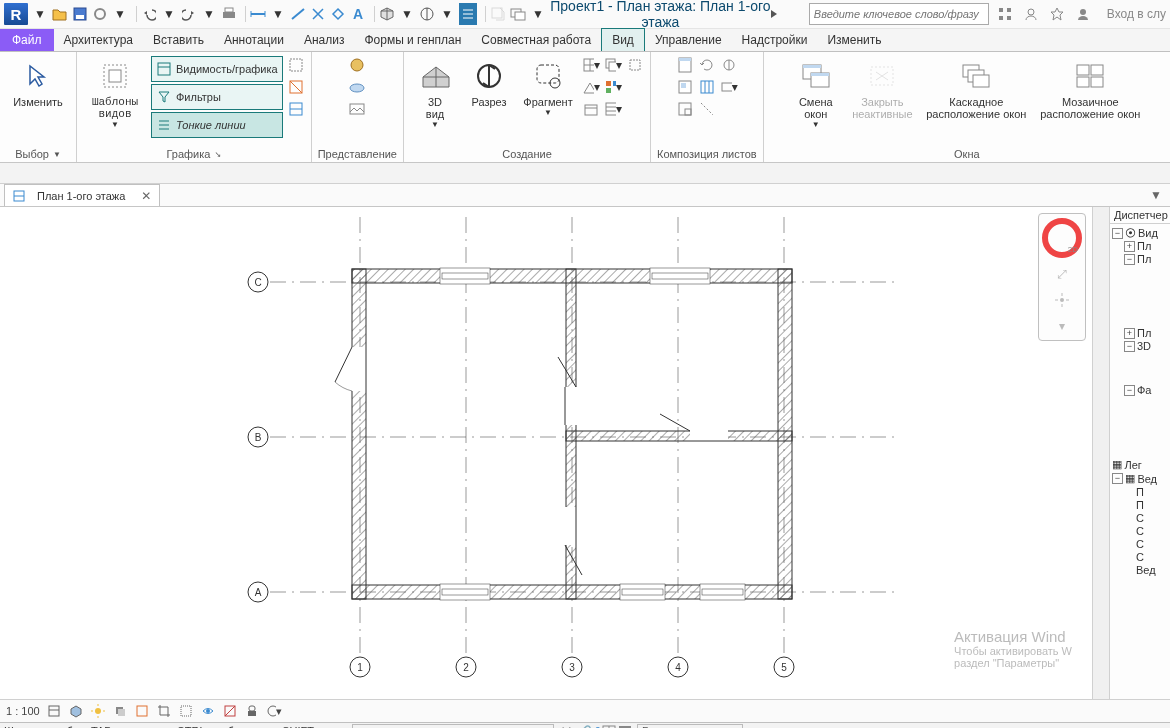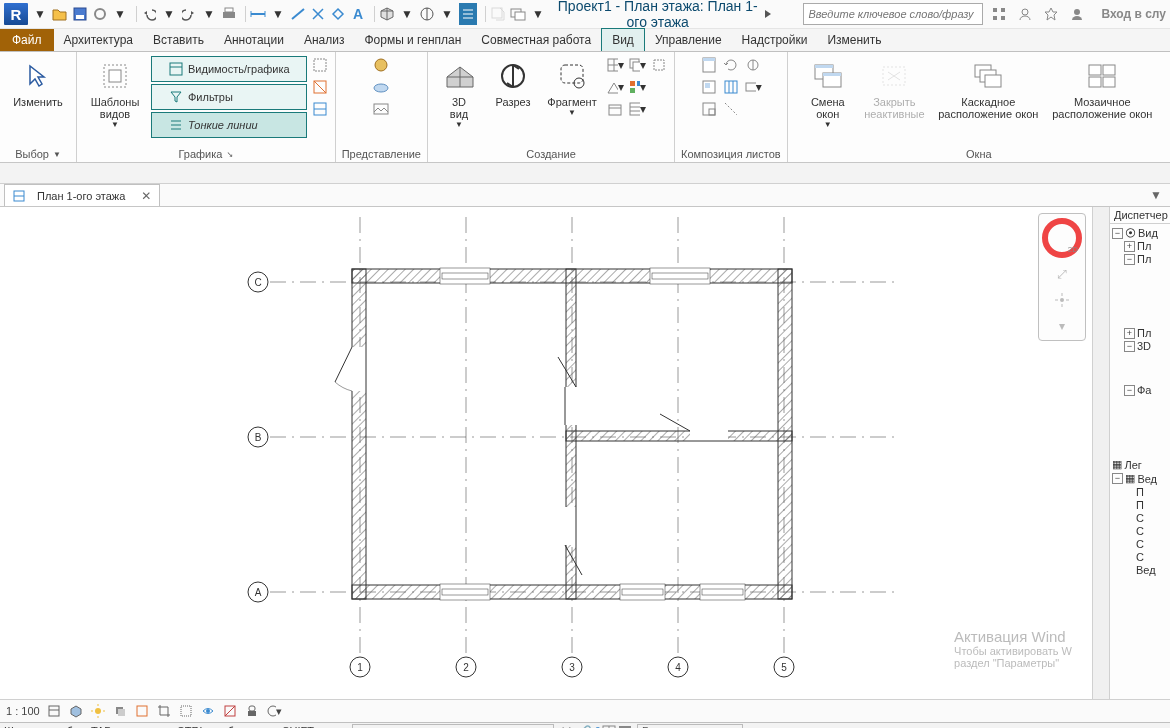--- a/index.html
+++ b/index.html
@@ -8,44 +8,44 @@
   
   .qat { height:24px; display:flex; align-items:center; padding: 2px 4px; border-bottom: 1px solid #e5e5e5; background:#fafafa; position:relative; }
   .qat .icon, .qat .sep { margin-right:4px; display:inline-flex; align-items:center; justify-content:center; height:20px; }
   .qat .icon { min-width:16px; cursor:pointer; }
   .qat .sep { width:1px; background:#d0d0d0; height:16px; margin:0 4px; }
   .qat .title { flex:1; text-align:center; font-size:14px; color:#0c4a6e; }
   .qat .search { display:flex; align-items:center;gap:28px; }
   .qat .search input { width:170px; font-style:italic; color:#888; border:1px solid #aaa; padding:2px 4px; height:16px; font-size:11px; }
   .qat .search .tri { width:0; height:0; border-top:4px solid transparent; border-bottom:4px solid transparent; border-left:6px solid #555; margin-right:4px; }
   .qat .right-icons { display:flex; align-items:center; gap:6px; margin-left:8px; }
-  .qat .signin { color:#888; white-space:nowrap; max-width:80px; overflow:hidden; margin-left:6px;font-weight:bold; }
+  .qat .signin { color:#888; white-space:nowrap; max-width:80px; overflow:hidden; margin-left:6px; }
 
   
   .logo { width:24px; height:22px; background:linear-gradient(#2f6fd0,#174a94); color:#fff; font-weight:bold; font-size:15px; display:flex; align-items:center; justify-content:center; border-radius:1px; }
 
   
   .tabs { display:flex; align-items:flex-end; height:22px; background:#f5f5f5; border-bottom:1px solid #c0c0c0; }
   .tab { padding:4px 10px; height:14px; font-size:12px; color:#333; cursor:pointer; position:relative; display:flex; align-items:center; }
-  .tab.file { background:#a16207; color:#fff; height:18px; padding:2px 12px; }
+  .tab.file { background:#8b5cf6; color:#fff; height:18px; padding:2px 12px; }
   .tab.active { border:1px solid #1a7a7a; border-bottom:none; background:#e2f0ef; }
 
   
   .ribbon { display:flex; height:110px; border-bottom:1px solid #c6c6c6; background:#fdfdfd; }
   .ribbon-group { display:flex; flex-direction:column; align-items:center; border-right:1px solid #d0d0d0; padding:4px 6px 0 6px; }
   .ribbon-group .group-content { flex:1; display:flex; align-items:flex-start; gap:4px; }
   .ribbon-group .group-label { font-size:11px; color:#555; padding:2px 0 2px 0; display:flex; align-items:center; gap:4px; }
   .ribbon-group .group-label .arr { font-size:8px; color:#555; }
 
   .big-btn { display:flex; flex-direction:column; align-items:center; justify-content:flex-start; width:64px; text-align:center; font-size:11px; cursor:pointer; padding-top:4px; }
   .big-btn .bicon { width:32px; height:32px; display:flex; align-items:center; justify-content:center; margin-bottom:4px; }
   .big-btn .blabel { line-height:12px; }
 
   .mid-btns { display:flex; flex-direction:column; gap:2px; }
-  .mid-btn { display:flex; align-items:center; gap:4px; font-size:11px; padding:2px 16px; cursor:pointer; height:20px; }
+  .mid-btn { display:flex; align-items:center; gap:4px; font-size:11px; padding:2px 4px; cursor:pointer; height:20px; }
   .mid-btn .micon { width:16px; height:16px; display:flex; align-items:center; justify-content:center; }
   .mid-btn.outline { border:1px solid #1a7a7a; background:#e9f5f4; }
 
   .small-col { display:flex; flex-direction:column; gap:4px; }
   .sicon { width:18px; height:18px; display:flex; align-items:center; justify-content:center; cursor:pointer; }
 
   .disabled { opacity:0.4; cursor:default; }
 
   
   svg { display:block; }
@@ -279,21 +279,21 @@
 
     <div class="ribbon-group">
       <div class="group-content">
         <div class="big-btn">
           <div class="bicon">
             <svg width="30" height="30">
                 <rect x="4" y="4" width="22" height="22" fill="none" stroke="#888" stroke-dasharray="2 2"></rect>
                 <rect x="9" y="9" width="12" height="12" fill="#fff" stroke="#888"></rect>
               </svg>
           </div>
-          <div class="blabel" style="white-space:pre-line;">Шаблоны
+          <div class="blabel" style="white-space:pre-line;font-family:Liberation Mono, monospace;">Шаблоны
 видов</div>
           <div style="font-size:8px;">▼</div>
         </div>
         <div class="mid-btns">
           <div class="mid-btn outline">
             <span class="micon">
                 <svg width="14" height="14">
                   <rect x="1" y="1" width="12" height="12" fill="none" stroke="#1a7a7a"></rect>
                   <line x1="1" y1="5" x2="13" y2="5" stroke="#1a7a7a"></line>
                 </svg>

